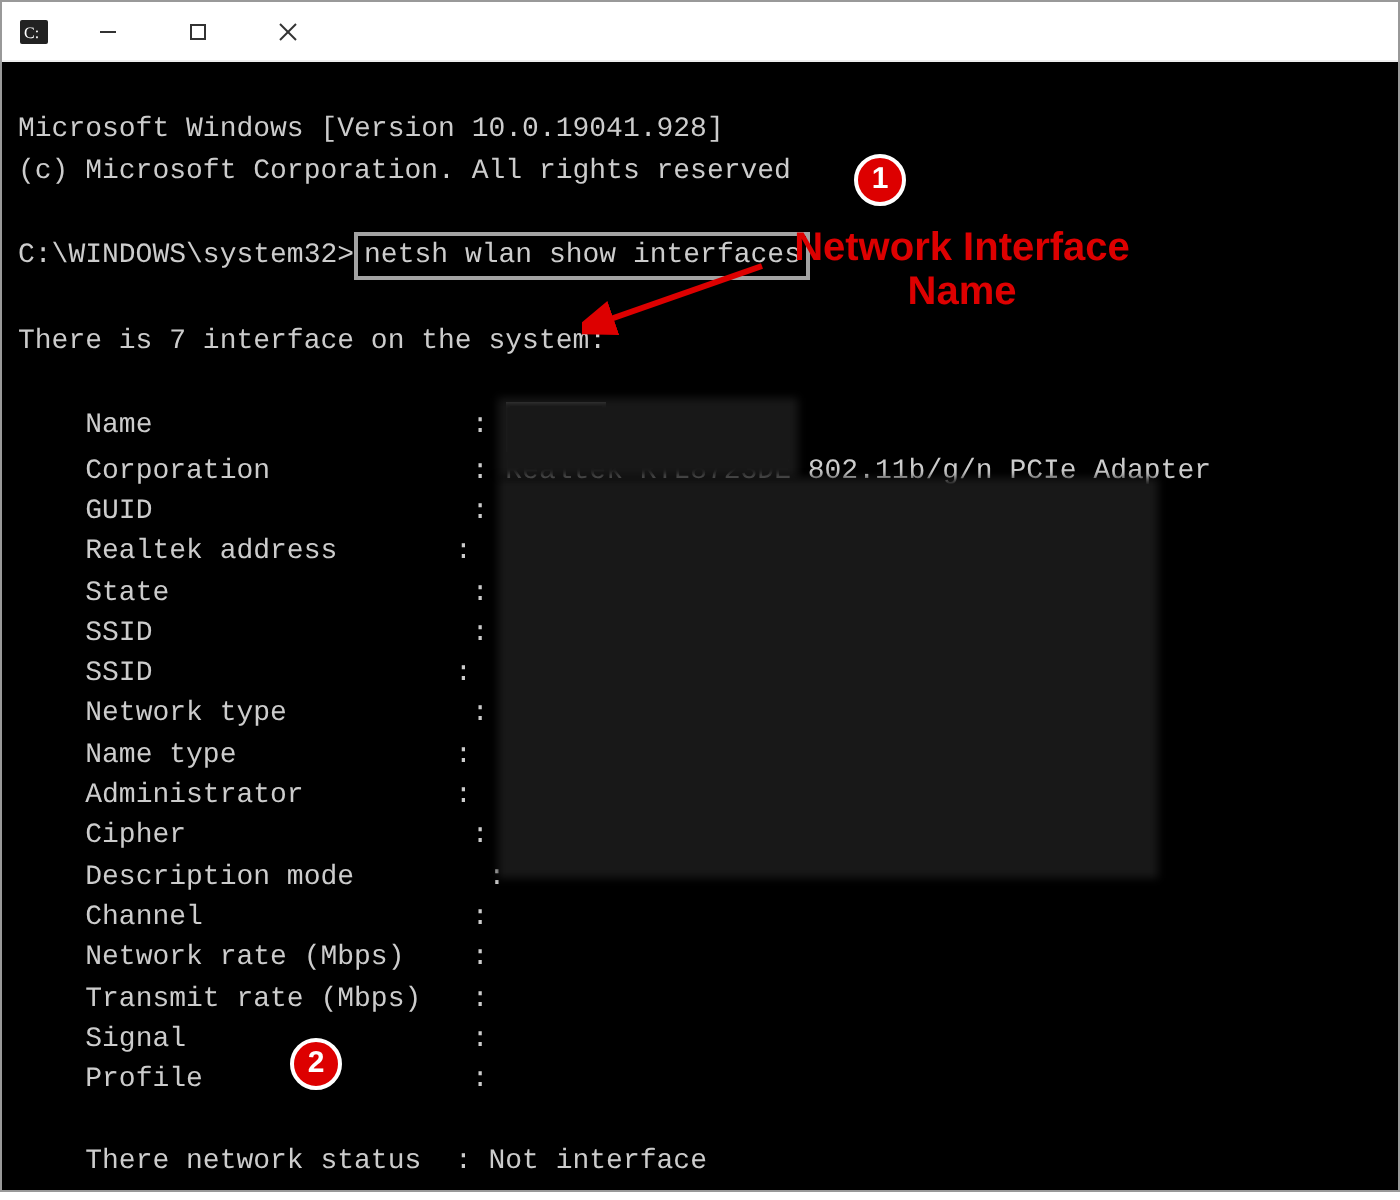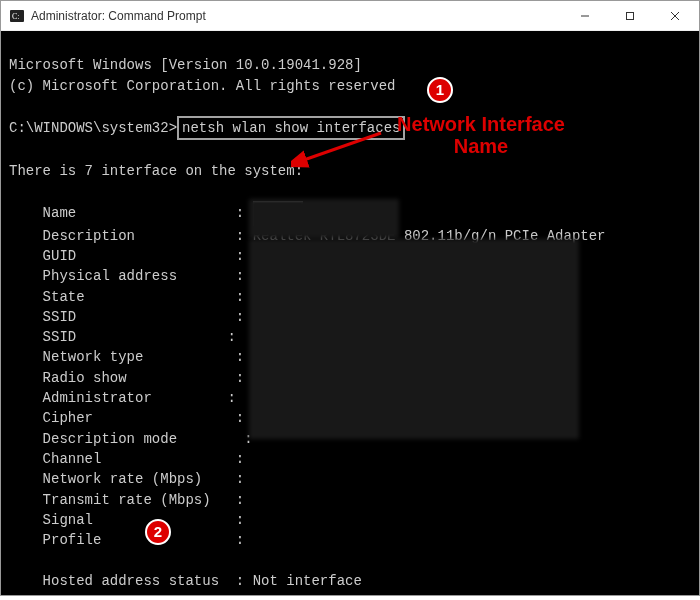--- a/index.html
+++ b/index.html
@@ -115,21 +115,20 @@
 
 <div class="window">
 
   <div class="titlebar">
     <span class="title-icon">
       <svg width="16" height="16" viewBox="0 0 16 16">
           <rect x="1" y="2" width="14" height="12" rx="1" fill="#222"></rect>
           <text x="3" y="11" font-size="8" fill="#fff" font-family="Consolas">C:</text>
         </svg>
     </span>
-    <span class="title-text">Administrator: Command Prompt</span>
     <span class="win-btn">
       <svg width="10" height="10" viewBox="0 0 10 10">
           <line x1="1" y1="5" x2="9" y2="5" stroke="#333" stroke-width="1"></line>
         </svg>
     </span>
     <span class="win-btn">
       <svg width="10" height="10" viewBox="0 0 10 10">
           <rect x="1.5" y="1.5" width="7" height="7" fill="none" stroke="#333" stroke-width="1"></rect>
         </svg>
     </span>
@@ -143,38 +142,38 @@
 
   <div class="console">
 <span>Microsoft Windows [Version 10.0.19041.928]</span>
 <span>(c) Microsoft Corporation. All rights reserved</span>
 
 <span>C:\WINDOWS\system32&gt;</span><span class="box-red"><span>netsh wlan show interfaces</span></span>
 
 <span>There is 7 interface on the system:</span>
 
     <span>Name</span>                   : <span class="box-red small"><span>Wi-Fi</span></span>
-    <span>Description</span>            : <span>Realtek RTL8723DE 802.11b/g/n PCIe Adapter</span>
+    <span>Corporation</span>            : <span>Realtek RTL8723DE 802.11b/g/n PCIe Adapter</span>
     <span>GUID</span>                   :                   <span>-b605-979088ebc1eb</span>
-    <span>Physical address</span>       :
+    <span>Realtek address</span>       :
     <span>State</span>                  :
     <span>SSID</span>                   :
     <span>SSID</span>                  :
     <span>Network type</span>           :
-    <span>Radio show</span>             :
+    <span>Name type</span>             :
     <span>Administrator</span>         :
     <span>Cipher</span>                 :
     <span>Description mode</span>        :
     <span>Channel</span>                :
     <span>Network rate (Mbps)</span>    :
     <span>Transmit rate (Mbps)</span>   :
     <span>Signal</span>                 :
     <span>Profile</span>                :
 
-    <span>Hosted address status</span>  : <span>Not interface</span>
+    <span>There network status</span>  : <span>Not interface</span>
 
 
 
 
 
 
     
     <div class="blur-region" style="left:248px; top:168px; width:150px; height:40px;"></div>
     <div class="blur-region" style="left:248px; top:208px; width:330px; height:200px;"></div>
 

